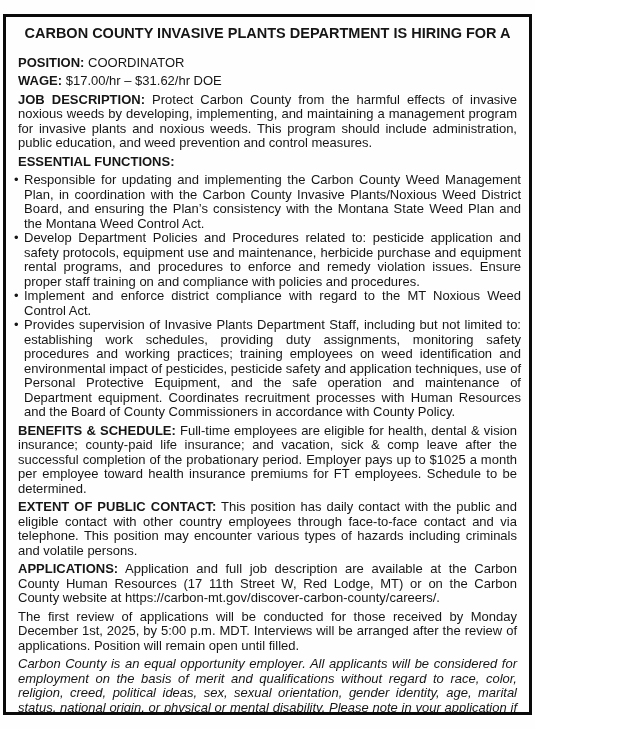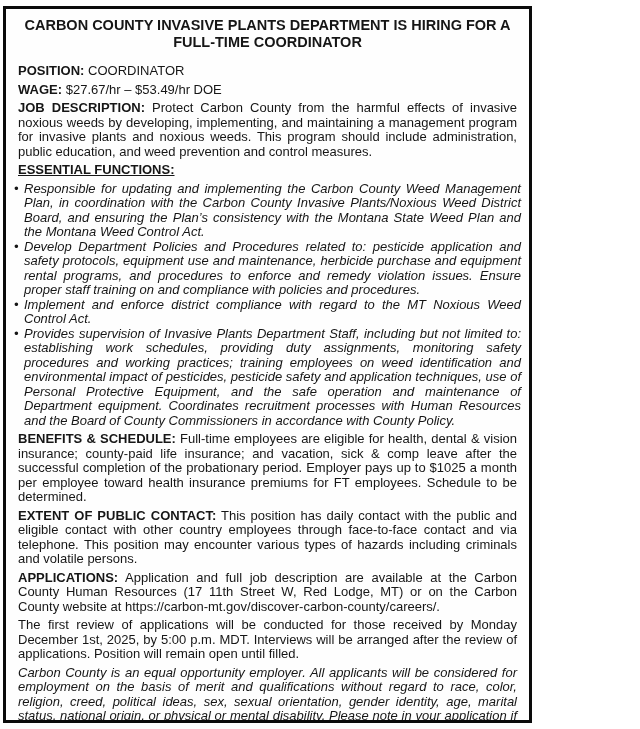--- a/index.html
+++ b/index.html
@@ -1,20 +1,20 @@
 <!DOCTYPE html>
 <html><head>
 <meta charset="utf-8">
 <style>
   html, body { margin: 0; padding: 0; background: #ffffff; }
   .page {
     width: 535px; height: 729px;
     box-sizing: border-box;
     background: #fefefe;
-    padding: 6px 3px;
+    padding: 14px 3px;
     font-family: "Liberation Sans", "DejaVu Sans", sans-serif;
     color: #161616;
   }
   .frame {
     border: 3px solid #0a0a0a;
     height: 100%;
     box-sizing: border-box;
     padding: 7px 8px 4px 8px;
     overflow: hidden;
   }
@@ -28,59 +28,56 @@
   .body-text { font-size: 13px; line-height: 14.5px; }
   p.block {
     margin: 4px;
     text-align: justify;
   }
   b.lbl { font-weight: 700; }
   .section-heading {
     font-weight: 700;
     text-align: left;
     margin: 0;
-    text-decoration: underline;
   }
   ul.bullets {
     margin: 0; padding: 0;
     list-style: none;
   }
   ul.bullets li {
     position: relative;
     padding-left: 10px;
     text-align: justify;
-    font-style: italic;
   }
   ul.bullets li::before {
     content: "\2022";
     position: absolute;
     left: 0; top: 0;
   }
   .gap { margin-top: 6px; }
   .eeo { font-style: italic; }
 </style>
 </head>
 <body>
 
 <div class="page">
   <div class="frame body-text">
 
     <div class="title">
       <span>CARBON COUNTY INVASIVE PLANTS DEPARTMENT IS HIRING FOR A</span><br>
-      <span>FULL-TIME COORDINATOR</span>
     </div>
 
     <p class="block">
       <b class="lbl">POSITION:</b>
       <span>COORDINATOR</span>
     </p>
 
     <p class="block">
       <b class="lbl">WAGE:</b>
-      <span>$27.67/hr – $53.49/hr DOE</span>
+      <span>$17.00/hr – $31.62/hr DOE</span>
     </p>
 
     <p class="block">
       <b class="lbl">JOB DESCRIPTION:</b>
       <span>Protect Carbon County from the harmful effects of invasive noxious weeds by developing, implementing, and maintaining a management program for invasive plants and noxious weeds. This program should include administration, public education, and weed prevention and control measures.</span>
     </p>
 
     <p class="block section-heading">ESSENTIAL FUNCTIONS:</p>
 
     <ul class="bullets">

